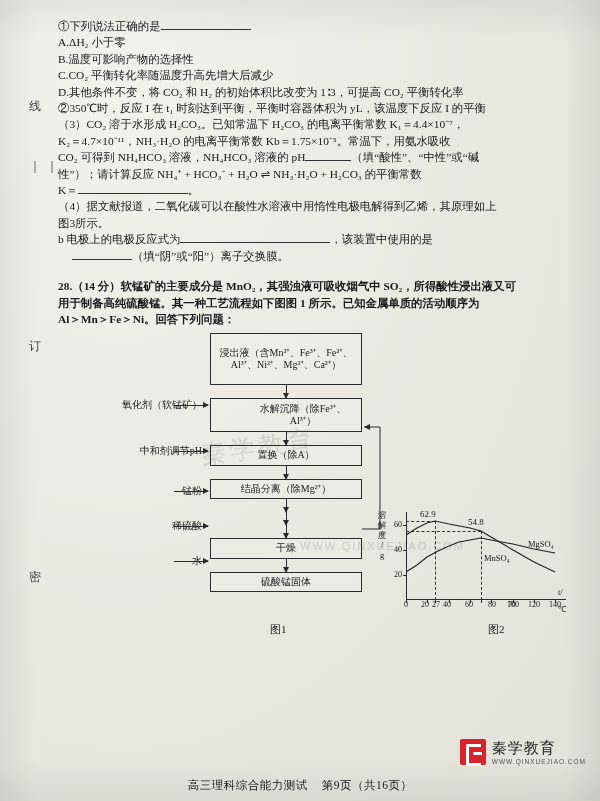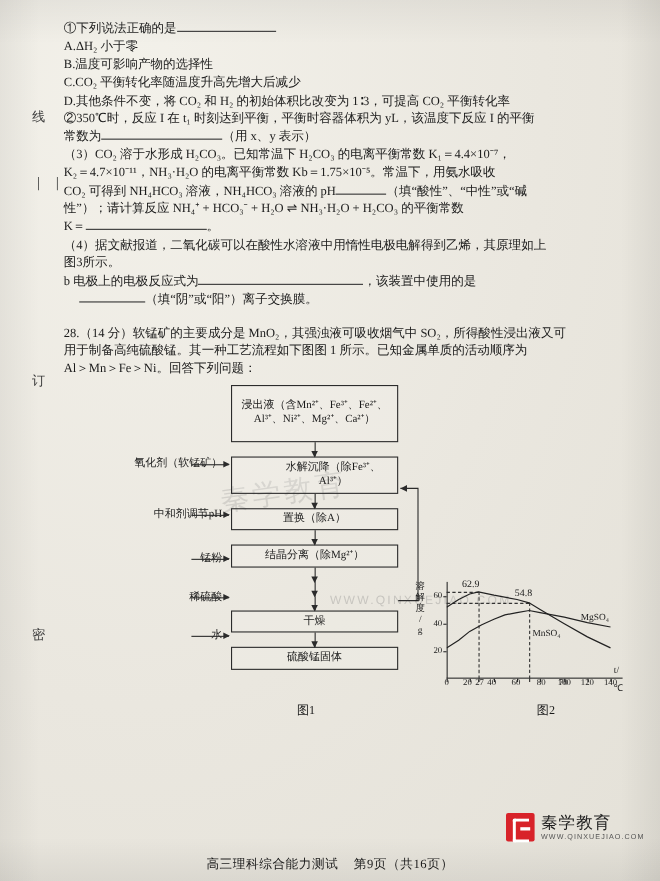--- a/index.html
+++ b/index.html
@@ -47,21 +47,21 @@
     writing-mode:vertical-rl;
   }
   .vmark.dash{letter-spacing:0;}
   .m1{top:90px;}
   .m2{top:152px;}
   .m3{top:330px;}
   .m4{top:560px;}
 
   
   .q28{margin-top:14px;}
-  .q28 .ln{white-space:normal;}
+  .q28 .ln{white-space:normal;font-weight:bold;}
 
   
   .figwrap{position:relative;height:305px;margin-top:6px;}
   .flow{position:absolute;left:152px;top:0;width:152px;}
   .box{
     border:1px solid #2b2b2b;
     background:rgba(255,255,255,0.12);
     text-align:center;
     font-size:10px;
     line-height:12.5px;
@@ -162,23 +162,20 @@
   <div class="content">
 
     <div class="ln">
       <span>①下列说法正确的是</span><span class="ul u90"></span>
     </div>
     <div class="ln">A.ΔH₂ 小于零</div>
     <div class="ln">B.温度可影响产物的选择性</div>
     <div class="ln">C.CO₂ 平衡转化率随温度升高先增大后减少</div>
     <div class="ln">D.其他条件不变，将 CO₂ 和 H₂ 的初始体积比改变为 1∶3，可提高 CO₂ 平衡转化率</div>
     <div class="ln">②350℃时，反应 I 在 t₁ 时刻达到平衡，平衡时容器体积为 yL，该温度下反应 I 的平衡</div>
-    <div class="ln">
-      <span>常数为</span><span class="ul u110"></span><span>（用 x、y 表示）</span>
-    </div>
     <div class="ln">（3）CO₂ 溶于水形成 H₂CO₃。已知常温下 H₂CO₃ 的电离平衡常数 K₁＝4.4×10⁻⁷，</div>
     <div class="ln">K₂＝4.7×10⁻¹¹，NH₃·H₂O 的电离平衡常数 Kb＝1.75×10⁻⁵。常温下，用氨水吸收</div>
     <div class="ln">
       <span>CO₂ 可得到 NH₄HCO₃ 溶液，NH₄HCO₃ 溶液的 pH</span><span class="ul u46"></span><span>（填“酸性”、“中性”或“碱</span>
     </div>
     <div class="ln">性”）；请计算反应 NH₄⁺ + HCO₃⁻ + H₂O ⇌ NH₃·H₂O + H₂CO₃ 的平衡常数</div>
     <div class="ln">
       <span>K＝</span><span class="ul u110"></span><span>。</span>
     </div>
     <div class="ln">（4）据文献报道，二氧化碳可以在酸性水溶液中用惰性电极电解得到乙烯，其原理如上</div>

